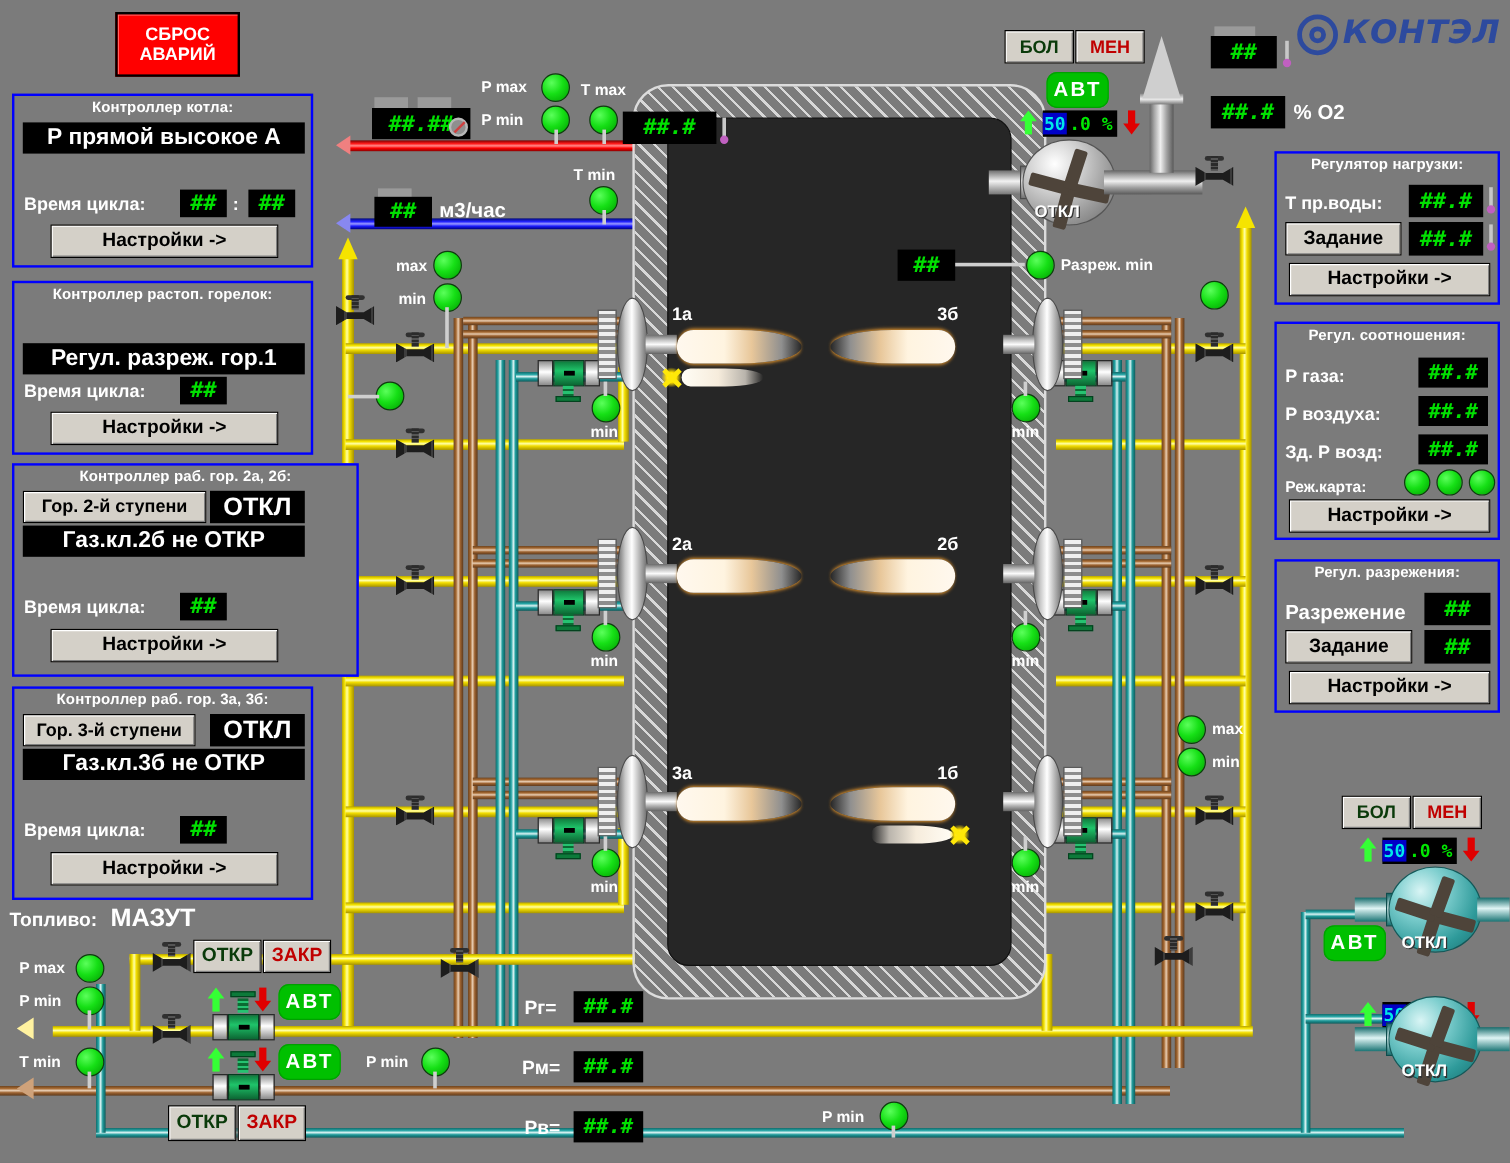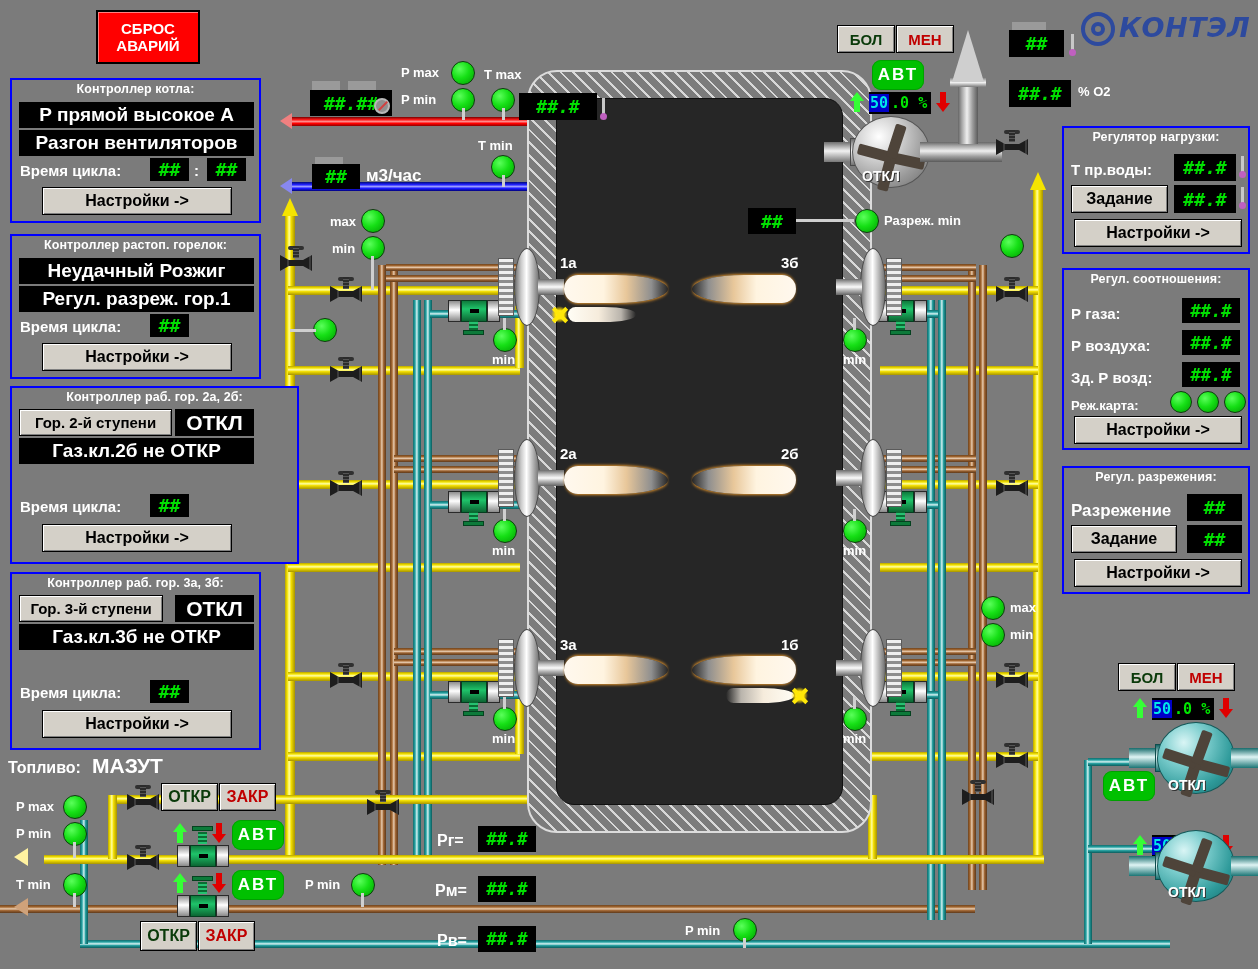--- a/index.html
+++ b/index.html
@@ -243,31 +243,29 @@
 <div class="abs" id="alarm-reset" style="left:96px;top:10px;width:100px;height:50px;background:#ff0000;border:2px solid #000;
             box-shadow:inset 1px 1px 0 #ff8080;display:flex;flex-direction:column;
             align-items:center;justify-content:center;color:#fff;font-weight:bold;font-size:15px;line-height:17px;cursor:pointer;">
   <span>СБРОС</span>
   <span>АВАРИЙ</span>
 </div>
 
 <div class="panel" style="left:10px;top:78px;width:251px;height:145px;">
   <div class="ptitle">Контроллер котла:</div>
   <div class="blk" style="position:absolute;left:7px;top:22px;width:235px;height:26px;font-size:19px;">Р прямой высокое А</div>
-  <div class="blk" style="position:absolute;left:7px;top:50px;width:235px;height:26px;font-size:19px;">Разгон вентиляторов</div>
   <div class="lbl abs" style="left:8px;top:82px;font-size:15px;">Время цикла:</div>
   <div class="grn" style="position:absolute;left:138px;top:78px;width:39px;height:23px;font-size:18px;">##</div>
   <div class="lbl abs" style="left:182px;top:82px;font-size:15px;">:</div>
   <div class="grn" style="position:absolute;left:195px;top:78px;width:39px;height:23px;font-size:18px;">##</div>
   <div class="btn" style="position:absolute;left:30px;top:107px;width:190px;height:28px;font-size:16px;">Настройки -&gt;</div>
 </div>
 
 <div class="panel" style="left:10px;top:234px;width:251px;height:145px;">
   <div class="ptitle">Контроллер растоп. горелок:</div>
-  <div class="blk" style="position:absolute;left:7px;top:22px;width:235px;height:26px;font-size:19px;">Неудачный Розжиг</div>
   <div class="blk" style="position:absolute;left:7px;top:50px;width:235px;height:26px;font-size:19px;">Регул. разреж. гор.1</div>
   <div class="lbl abs" style="left:8px;top:82px;font-size:15px;">Время цикла:</div>
   <div class="grn" style="position:absolute;left:138px;top:78px;width:39px;height:23px;font-size:18px;">##</div>
   <div class="btn" style="position:absolute;left:30px;top:107px;width:190px;height:28px;font-size:16px;">Настройки -&gt;</div>
 </div>
 
 <div class="panel" style="left:10px;top:386px;width:289px;height:178px;">
   <div class="ptitle">Контроллер раб. гор. 2а, 2б:</div>
   <div class="btn" style="position:absolute;left:7px;top:21px;width:153px;height:27px;font-size:15px;">Гор. 2-й ступени</div>
   <div class="blk" style="position:absolute;left:163px;top:21px;width:79px;height:27px;font-size:21px;">ОТКЛ</div>
@@ -390,21 +388,21 @@
 <div class="abs" style="left:950px;top:78px;width:36px;height:9px;background:linear-gradient(to bottom,#888,#f0f0f0,#7a7a7a);"></div>
 <div class="abs" style="left:952px;top:30px;width:0;height:0;border-left:16px solid transparent;border-right:16px solid transparent;border-bottom:52px solid #cfcfcf;"></div>
 
 <div class="tagcap abs" style="left:1012px;top:22px;width:34px;"></div>
 <div class="grn" style="position:absolute;left:1009px;top:30px;width:55px;height:27px;font-size:18px;">##</div>
 <div class="therm" style="left:1069px;top:34px;">
     <div class="tb"></div>
     <div class="tbulb"></div>
   </div>
 <div class="grn" style="position:absolute;left:1009px;top:80px;width:62px;height:27px;font-size:18px;">##.#</div>
-<div class="lbl abs" style="left:1078px;top:84px;font-size:13px;">% O2</div>
+<div class="lbl abs" style="left:1078px;top:84px;font-size:17px;">% O2</div>
 
 <div class="grn" style="position:absolute;left:748px;top:208px;width:48px;height:26px;font-size:18px;">##</div>
 <div class="stem abs" style="left:796px;top:219px;width:58px;height:3px;"></div>
 <div class="led" style="left:855px;top:209px;width:24px;height:24px;"></div>
 <div class="lbl abs" style="left:884px;top:213px;font-size:13px;">Разреж. min</div>
 
 <div class="lbl abs" style="left:330px;top:214px;font-size:13px;">max</div>
 <div class="led" style="left:361px;top:209px;width:24px;height:24px;"></div>
 <div class="lbl abs" style="left:332px;top:241px;font-size:13px;">min</div>
 <div class="led" style="left:361px;top:236px;width:24px;height:24px;"></div>

